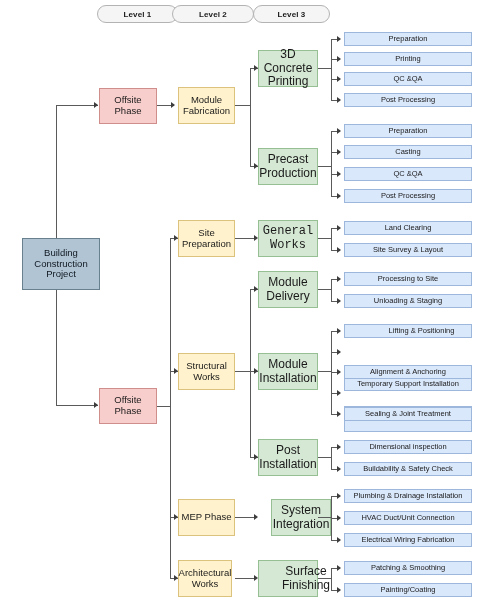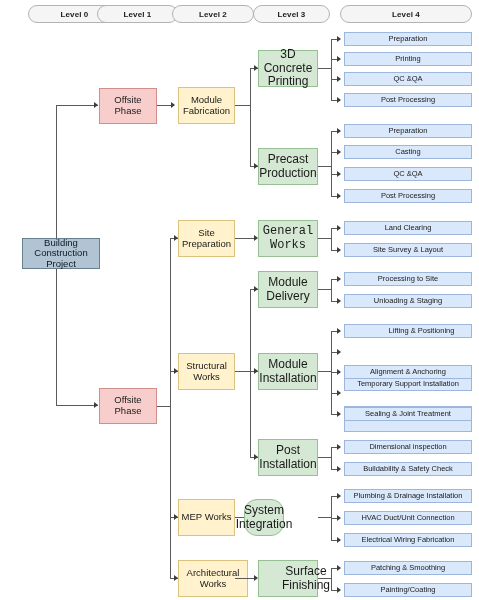--- a/index.html
+++ b/index.html
@@ -84,34 +84,32 @@
     border-top: 3.2px solid transparent;
     border-bottom: 3.2px solid transparent;
     border-left: 4.6px solid #3c3c3c;
   }
 </style>
 </head>
 <body>
 
 <div id="canvas">
 
-  <div class="lvlhdr" style="left:28px;  top:5px;  width:93px;">Level 0</div>
   <div class="lvlhdr" style="left:97px;  top:5px;  width:81px;">Level 1</div>
   <div class="lvlhdr" style="left:172px; top:5px;  width:82px;">Level 2</div>
   <div class="lvlhdr" style="left:253px; top:5px;  width:77px;">Level 3</div>
-  <div class="lvlhdr" style="left:340px; top:5px;  width:132px;">Level 4</div>
 
   <div class="edge v" style="left:56px; top:105px; height:155px;"></div>
   <div class="edge v" style="left:56px; top:260px; height:145px;"></div>
   <div class="edge h" style="left:56px; top:105px; width:42px;"></div>
   <div class="edge h" style="left:56px; top:405px; width:42px;"></div>
   <div class="arrow" style="left:94px; top:101.8px;"></div>
   <div class="arrow" style="left:94px; top:401.8px;"></div>
 
-  <div class="node n-root" style="left:22px;  top:238px; width:78px; height:31px;">Building
+  <div class="node n-root" style="left:22px;  top:238px; width:78px; height:52px;">Building
 Construction
 Project</div>
   <div class="node n-phase" style="left:99px;  top:88px;  width:58px; height:36px;">Offsite
 Phase</div>
   <div class="node n-phase" style="left:99px;  top:388px; width:58px; height:36px;">Offsite
 Phase</div>
 
   <div class="edge h" style="left:157px; top:105px; width:17px;"></div>
   <div class="arrow" style="left:171px; top:101.8px;"></div>
 
@@ -125,22 +123,22 @@
   <div class="arrow" style="left:174px; top:367.8px;"></div>
   <div class="arrow" style="left:174px; top:513.8px;"></div>
   <div class="arrow" style="left:174px; top:574.8px;"></div>
 
   <div class="node n-work" style="left:178px; top:87px;  width:57px; height:37px;">Module
 Fabrication</div>
   <div class="node n-work" style="left:178px; top:220px; width:57px; height:37px;">Site
 Preparation</div>
   <div class="node n-work" style="left:178px; top:353px; width:57px; height:37px;">Structural
 Works</div>
-  <div class="node n-work" style="left:178px; top:499px; width:57px; height:37px;">MEP Works</div>
-  <div class="node n-work" style="left:178px; top:560px; width:70px; height:37px;">Architectural
+  <div class="node n-work" style="left:178px; top:499px; width:57px; height:37px;">MEP Phase</div>
+  <div class="node n-work" style="left:178px; top:560px; width:54px; height:37px;">Architectural
 Works</div>
 
   <div class="edge h" style="left:235px; top:105px; width:16px;"></div>
   <div class="edge v" style="left:250px; top:68px; height:98px;"></div>
   <div class="edge h" style="left:250px; top:68px;  width:8px;"></div>
   <div class="edge h" style="left:250px; top:166px; width:8px;"></div>
   <div class="arrow" style="left:254px; top:64.8px;"></div>
   <div class="arrow" style="left:254px; top:162.8px;"></div>
 
   <div class="edge h" style="left:235px; top:238px; width:21px;"></div>
@@ -166,21 +164,21 @@
   <div class="node n-proc" style="left:258px; top:148px; width:60px; height:37px;">Precast
 Production</div>
   <div class="node n-proc" style="left:258px; top:220px; width:60px; height:37px;font-family:Liberation Mono, monospace;">General
 Works</div>
   <div class="node n-proc" style="left:258px; top:271px; width:60px; height:37px;">Module
 Delivery</div>
   <div class="node n-proc" style="left:258px; top:353px; width:60px; height:37px;">Module
 Installation</div>
   <div class="node n-proc" style="left:258px; top:439px; width:60px; height:37px;">Post
 Installation</div>
-  <div class="node n-proc" style="left:244px; top:499px; width:40px; height:37px;border-radius:13px;">System
+  <div class="node n-proc" style="left:271px; top:499px; width:60px; height:37px;">System
 Integration</div>
   <div class="node n-proc" style="left:258px; top:560px; width:60px; height:37px;padding-left:36px;">Surface
 Finishing</div>
 
   <div class="edge h" style="left:318px; top:68px; width:14px;"></div>
   <div class="edge v" style="left:331px; top:39px; height:61px;"></div>
   <div class="edge h" style="left:331px; top:39px; width:9px;"></div>
   <div class="edge h" style="left:331px; top:59px; width:9px;"></div>
   <div class="edge h" style="left:331px; top:79px; width:9px;"></div>
   <div class="edge h" style="left:331px; top:100px; width:9px;"></div>

